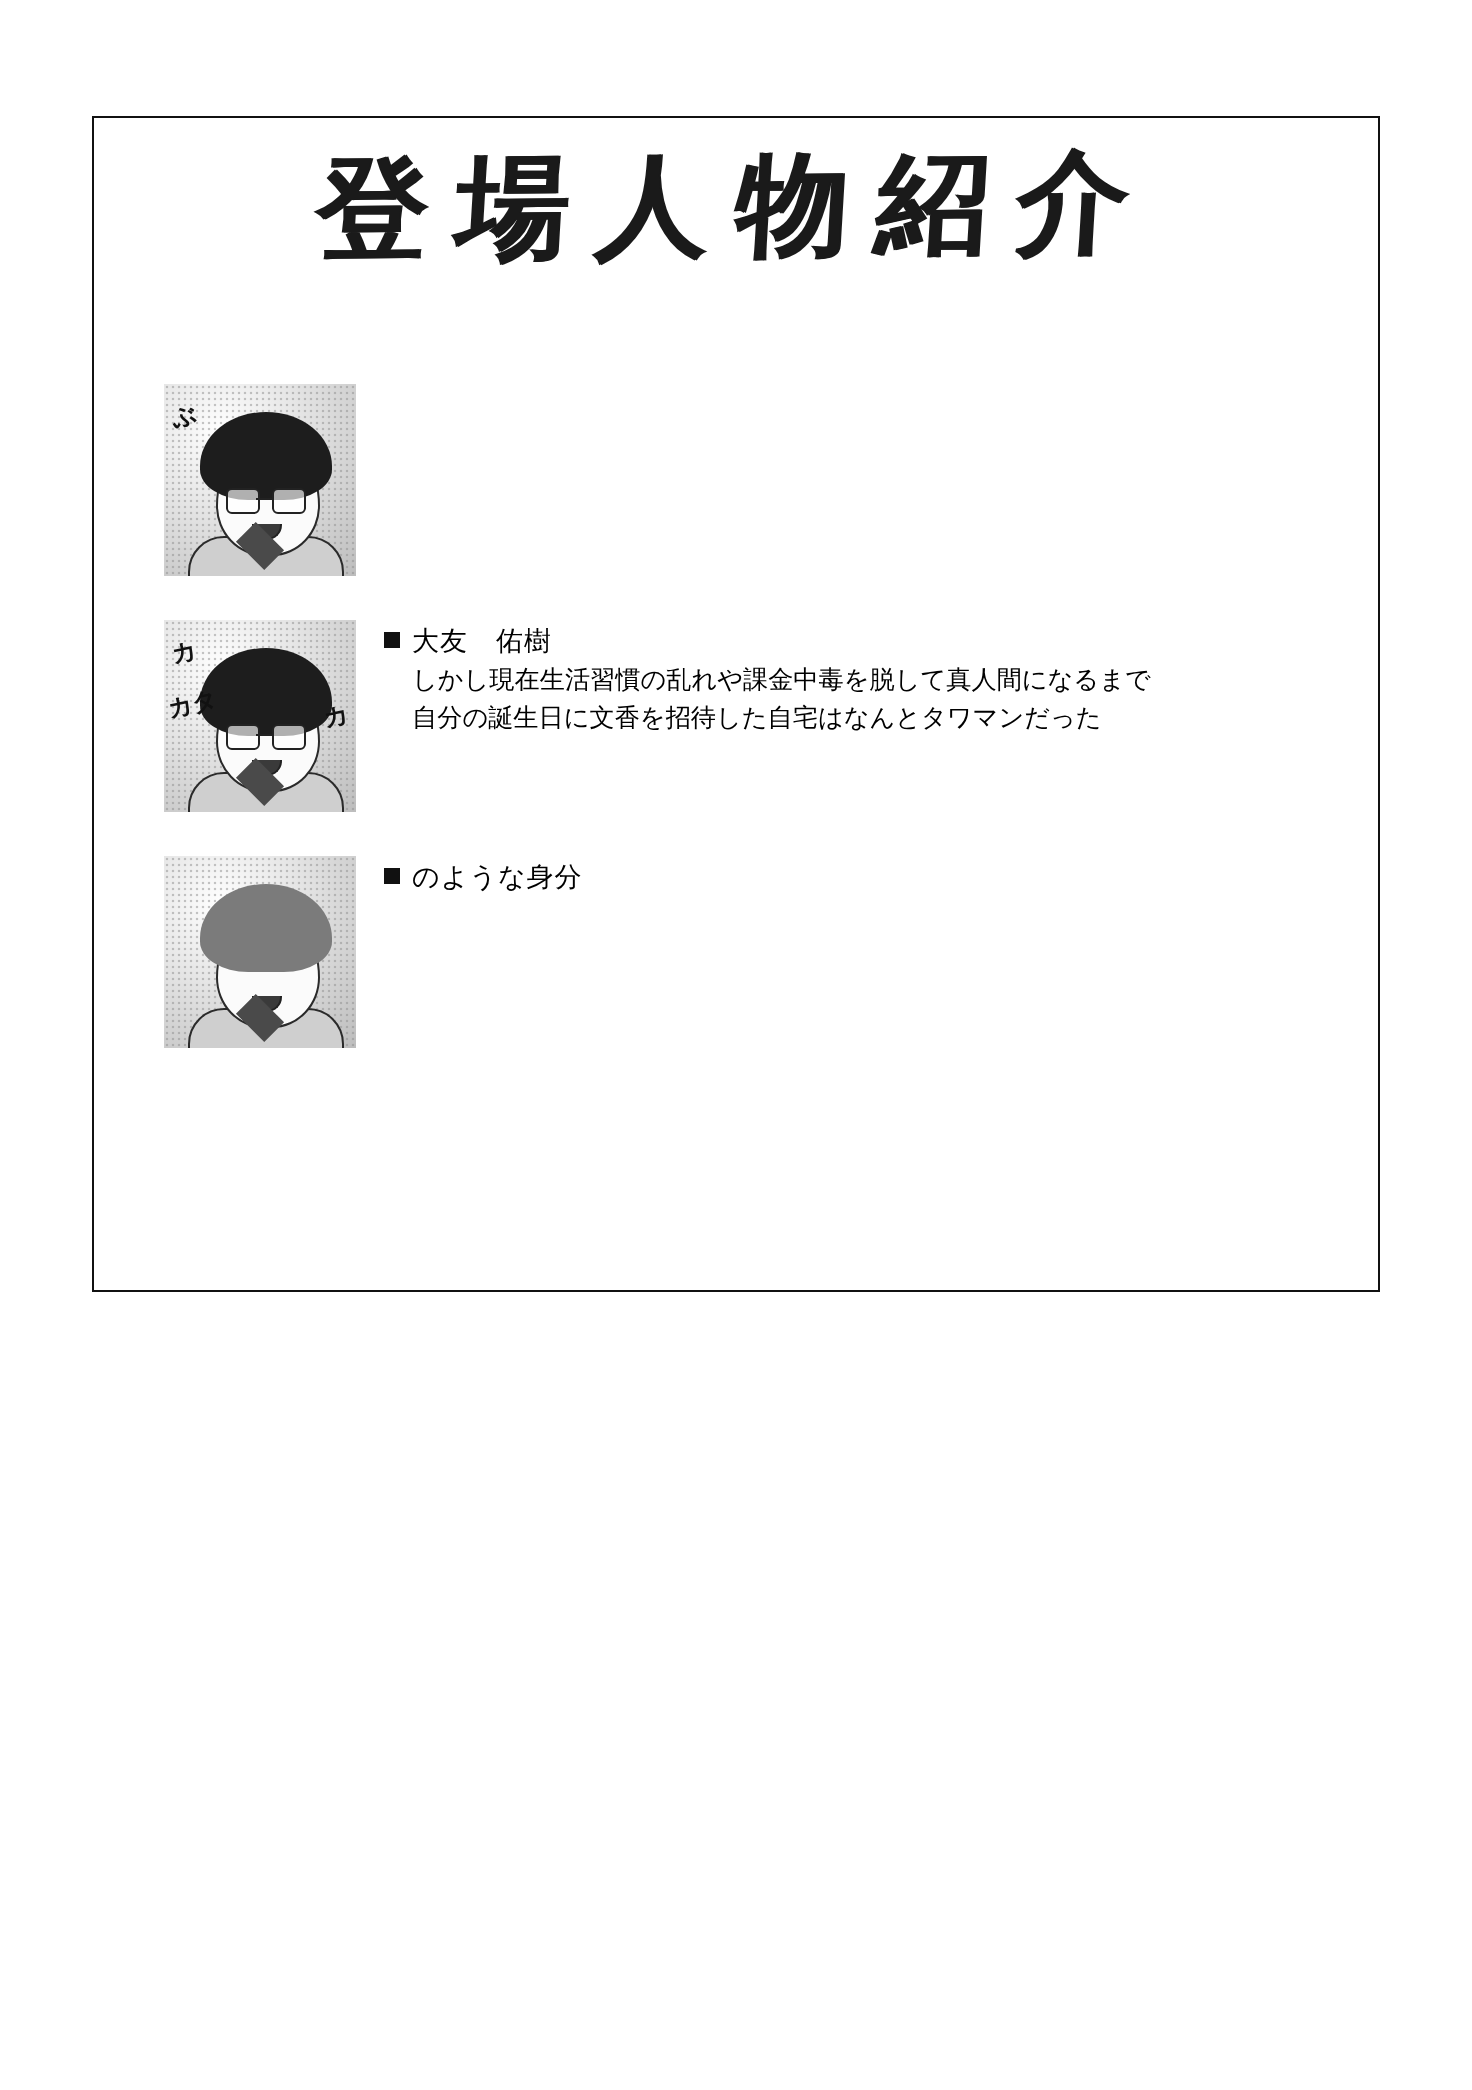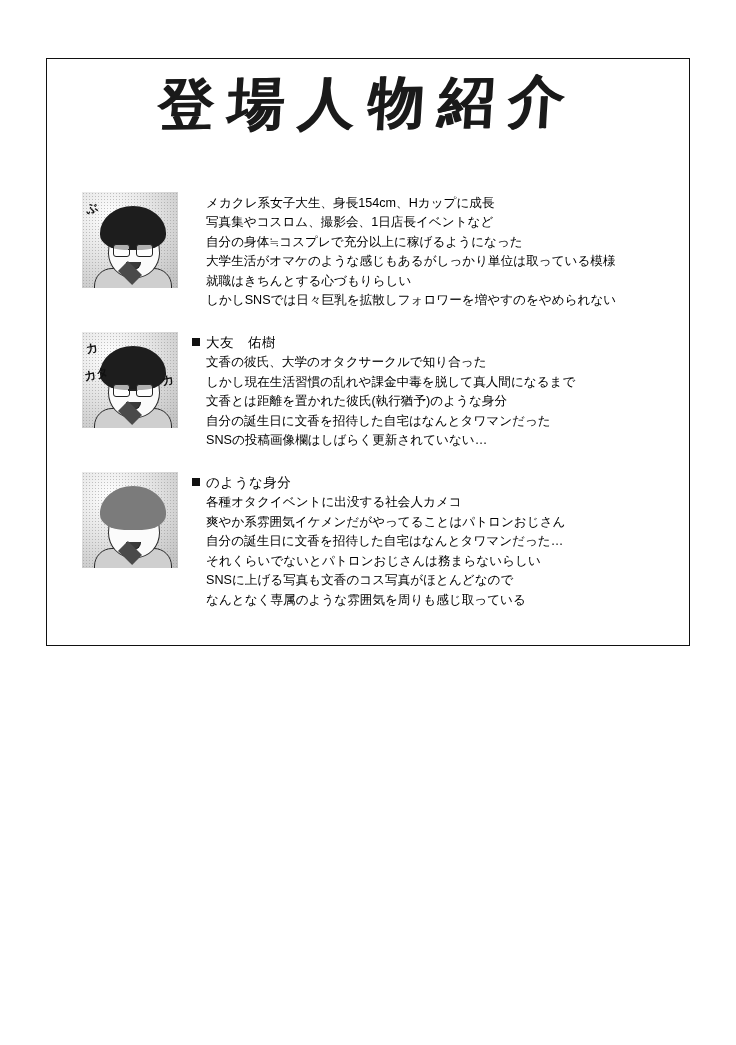--- a/index.html
+++ b/index.html
@@ -222,28 +222,20 @@
       <div class="glasses">
         <i class="l"></i>
           <b></b>
           <i class="r"></i>
       </div>
       <div class="mouth"></div>
       <div class="collar"></div>
       <div class="fx a">ぶ</div>
     </div>
     <div class="char-text">
-      <div class="char-lines">
-        <div>メカクレ系女子大生、身長154cm、Hカップに成長</div>
-        <div>写真集やコスロム、撮影会、1日店長イベントなど</div>
-        <div>自分の身体≒コスプレで充分以上に稼げるようになった</div>
-        <div>大学生活がオマケのような感じもあるがしっかり単位は取っている模様</div>
-        <div>就職はきちんとする心づもりらしい</div>
-        <div>しかしSNSでは日々巨乳を拡散しフォロワーを増やすのをやめられない</div>
-      </div>
     </div>
   </div>
 
   <div class="char-block">
     <div class="thumb">
       <div class="bg"></div>
       <div class="tone"></div>
       <div class="body"></div>
       <div class="head"></div>
       <div class="hair dark"></div>
@@ -256,47 +248,36 @@
       <div class="collar"></div>
       <div class="fx a">カ</div>
       <div class="fx b">カタ</div>
       <div class="fx c">カ</div>
     </div>
     <div class="char-text">
       <div class="char-name">
         <span class="sq"></span><span class="nm">大友　佑樹</span>
       </div>
       <div class="char-lines">
-        <div>文香の彼氏、大学のオタクサークルで知り合った</div>
         <div>しかし現在生活習慣の乱れや課金中毒を脱して真人間になるまで</div>
-        <div>文香とは距離を置かれた彼氏(執行猶予)のような身分</div>
         <div>自分の誕生日に文香を招待した自宅はなんとタワマンだった</div>
-        <div>SNSの投稿画像欄はしばらく更新されていない…</div>
       </div>
     </div>
   </div>
 
   <div class="char-block">
     <div class="thumb">
       <div class="bg"></div>
       <div class="tone"></div>
       <div class="body"></div>
       <div class="head"></div>
       <div class="hair light"></div>
       <div class="mouth"></div>
       <div class="collar"></div>
     </div>
     <div class="char-text">
       <div class="char-name">
         <span class="sq"></span><span class="nm">のような身分</span>
       </div>
-      <div class="char-lines">
-        <div>各種オタクイベントに出没する社会人カメコ</div>
-        <div>爽やか系雰囲気イケメンだがやってることはパトロンおじさん</div>
-        <div>自分の誕生日に文香を招待した自宅はなんとタワマンだった…</div>
-        <div>それくらいでないとパトロンおじさんは務まらないらしい</div>
-        <div>SNSに上げる写真も文香のコス写真がほとんどなので</div>
-        <div>なんとなく専属のような雰囲気を周りも感じ取っている</div>
-      </div>
     </div>
   </div>
 
 </div>
 
 </body></html>

